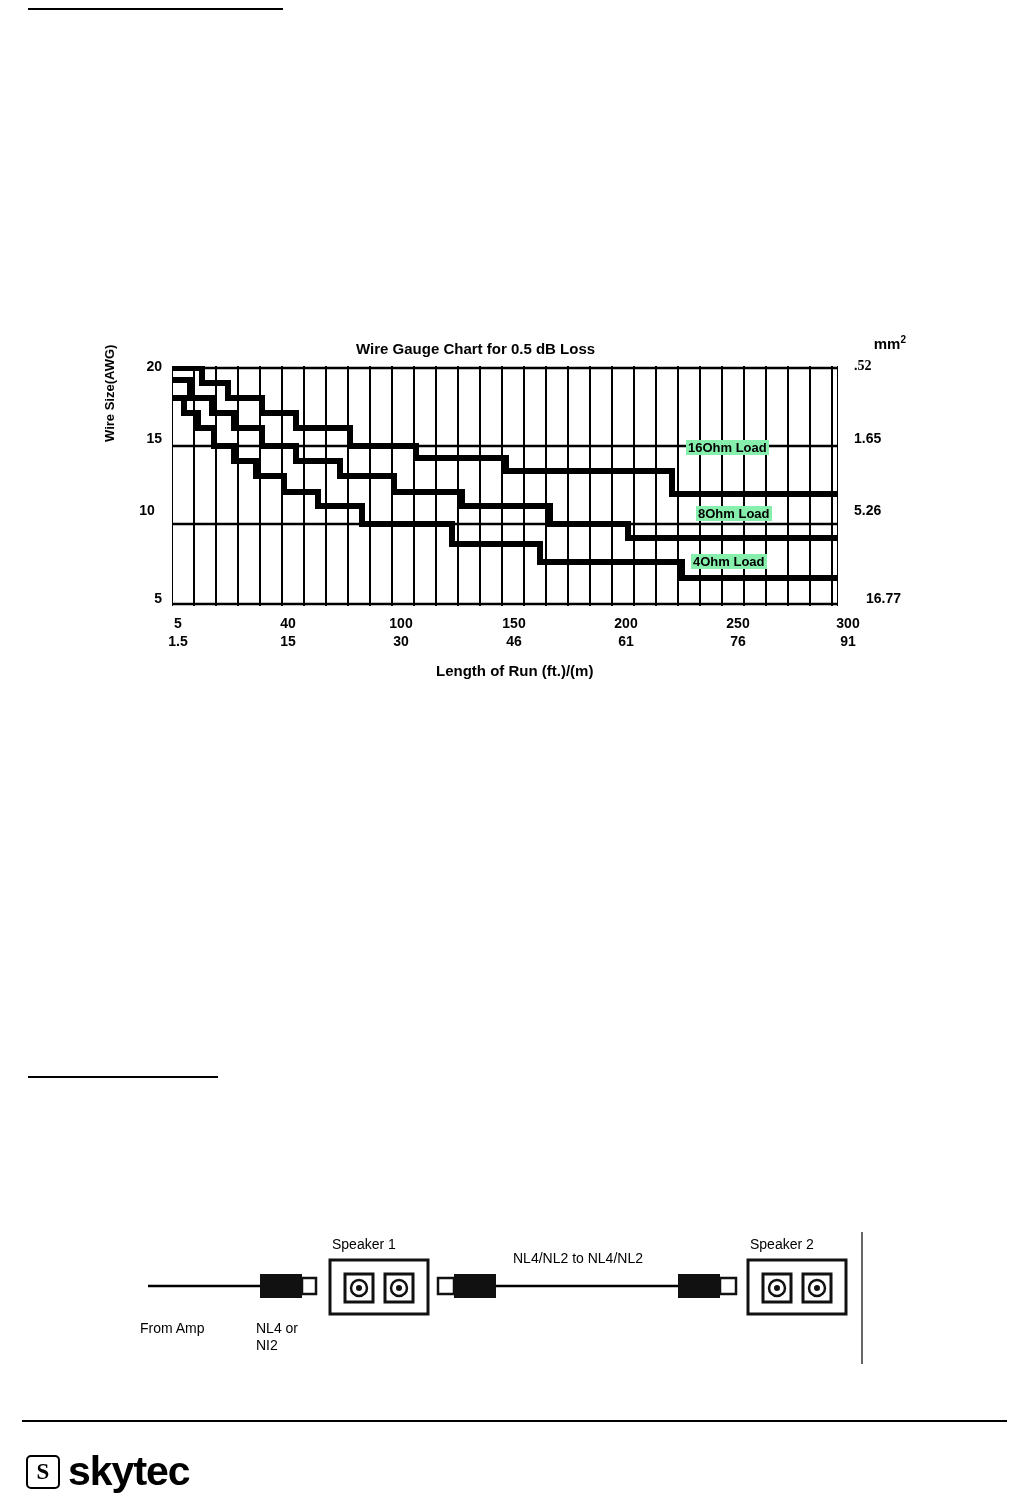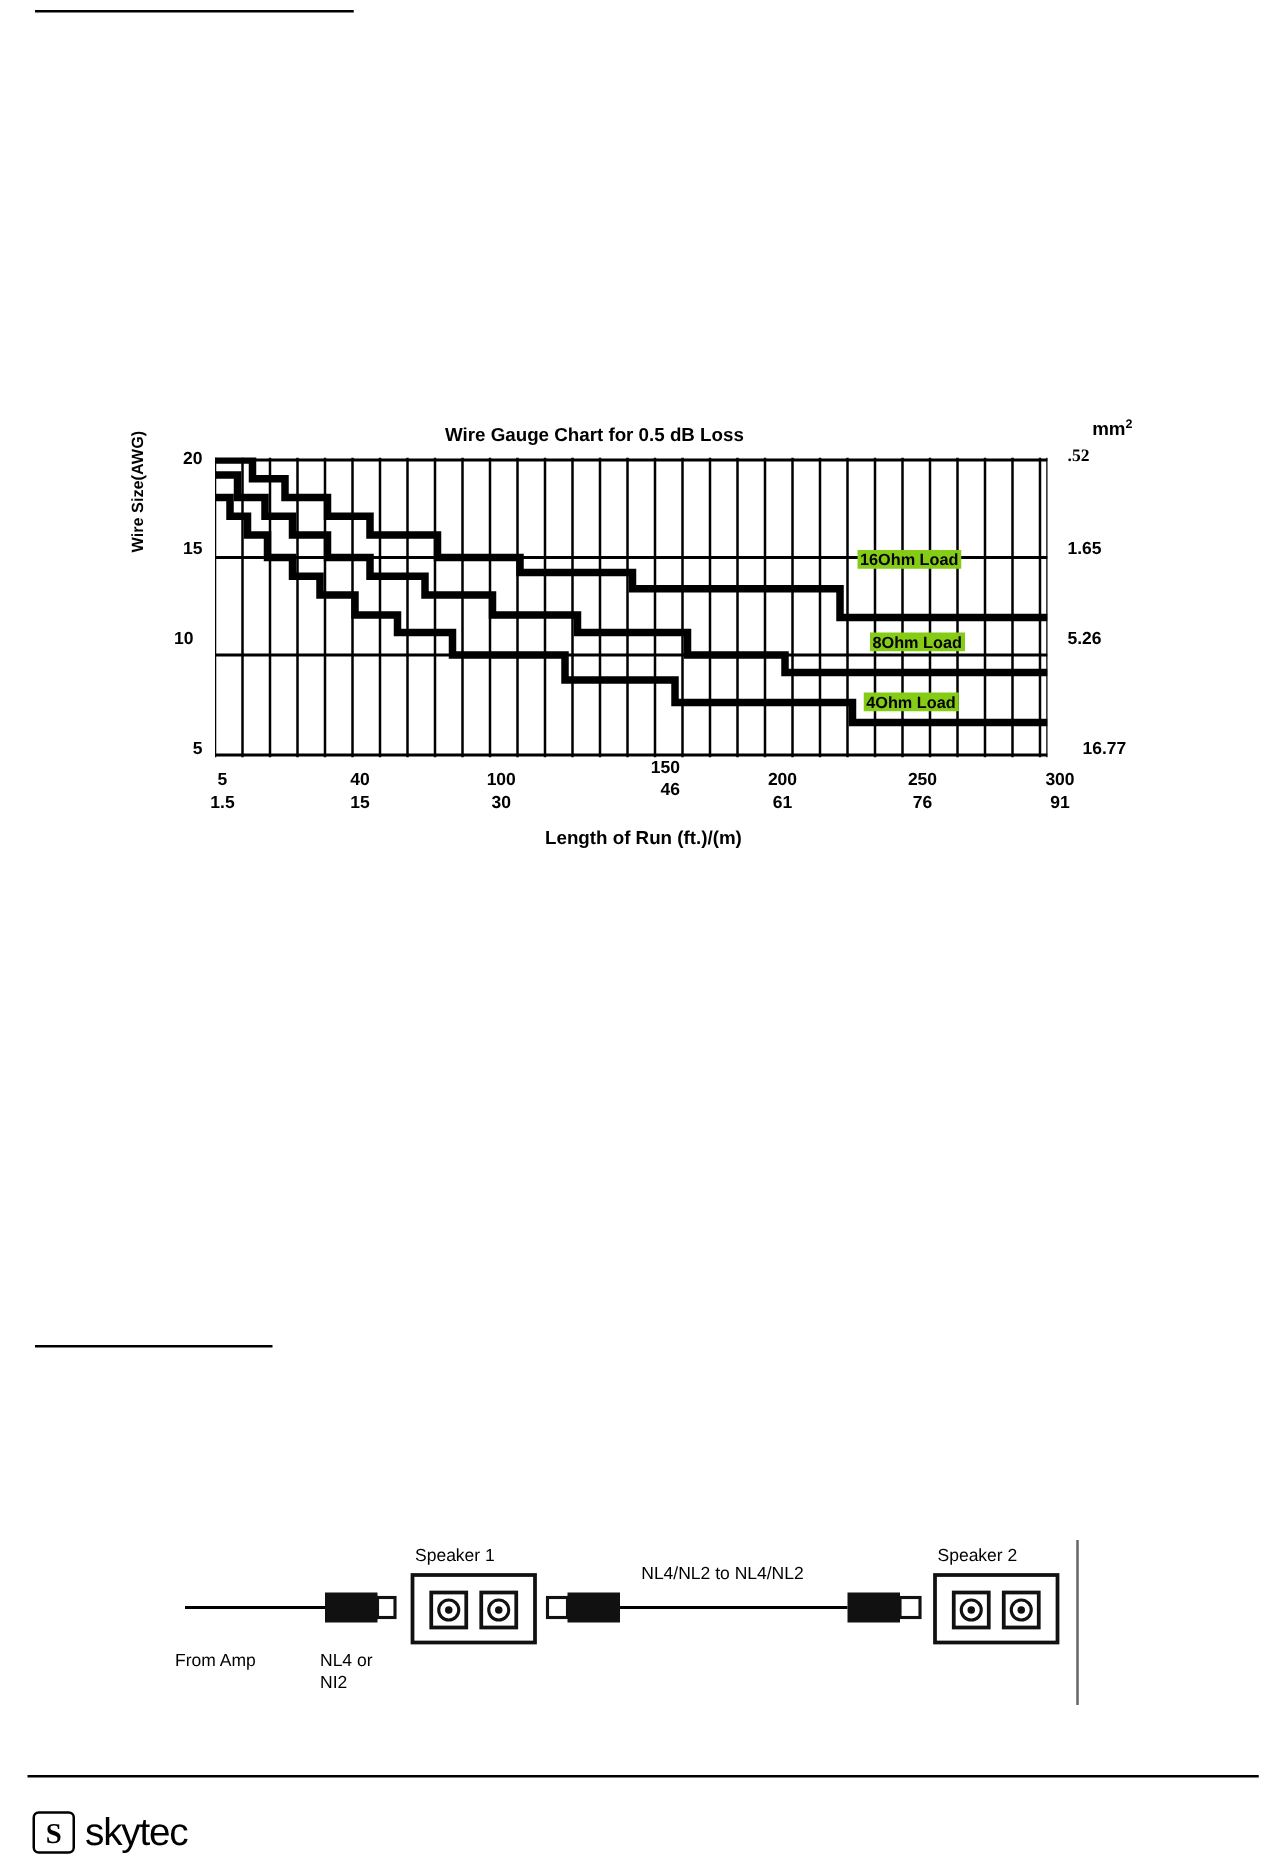--- a/index.html
+++ b/index.html
@@ -49,22 +49,22 @@
     border-radius: 5px;
     display: flex;
     align-items: center;
     justify-content: center;
     font-size: 23px;
     font-weight: bold;
     font-family: "Liberation Serif", serif;
     line-height: 1;
   }
   #brand .brand-text {
-    font-size: 31px;
-    font-weight: normal;
+    font-size: 41px;
+    font-weight: bold;
     letter-spacing: -1px;
     text-align: center;
   }
 
   
   #chart-figure {
     position: absolute;
     left: 106px;
     top: 322px;
     width: 812px;
@@ -123,21 +123,21 @@
     font-size: 14px;
     font-weight: bold;
     text-align: center;
     width: 60px;
     line-height: 18px;
   }
   .chart-series-label {
     position: absolute;
     font-size: 13px;
     font-weight: bold;
-    background: #84cc16;
+    background: #86efac;
     padding: 0 2px;
   }
 
   #chart-plot {
     position: absolute;
     left: 66px;
     top: 44px;
     width: 666px;
     height: 240px;
   }
@@ -186,21 +186,21 @@
     <div>1.5</div>
   </div>
   <div class="chart-xtick" style="left:152px; top:292px;">
     <div>40</div>
     <div>15</div>
   </div>
   <div class="chart-xtick" style="left:265px; top:292px;">
     <div>100</div>
     <div>30</div>
   </div>
-  <div class="chart-xtick" style="left:378px; top:282px;text-align:right;">
+  <div class="chart-xtick" style="left:378px; top:292px;">
     <div>150</div>
     <div>46</div>
   </div>
   <div class="chart-xtick" style="left:490px; top:292px;">
     <div>200</div>
     <div>61</div>
   </div>
   <div class="chart-xtick" style="left:602px; top:292px;">
     <div>250</div>
     <div>76</div>

